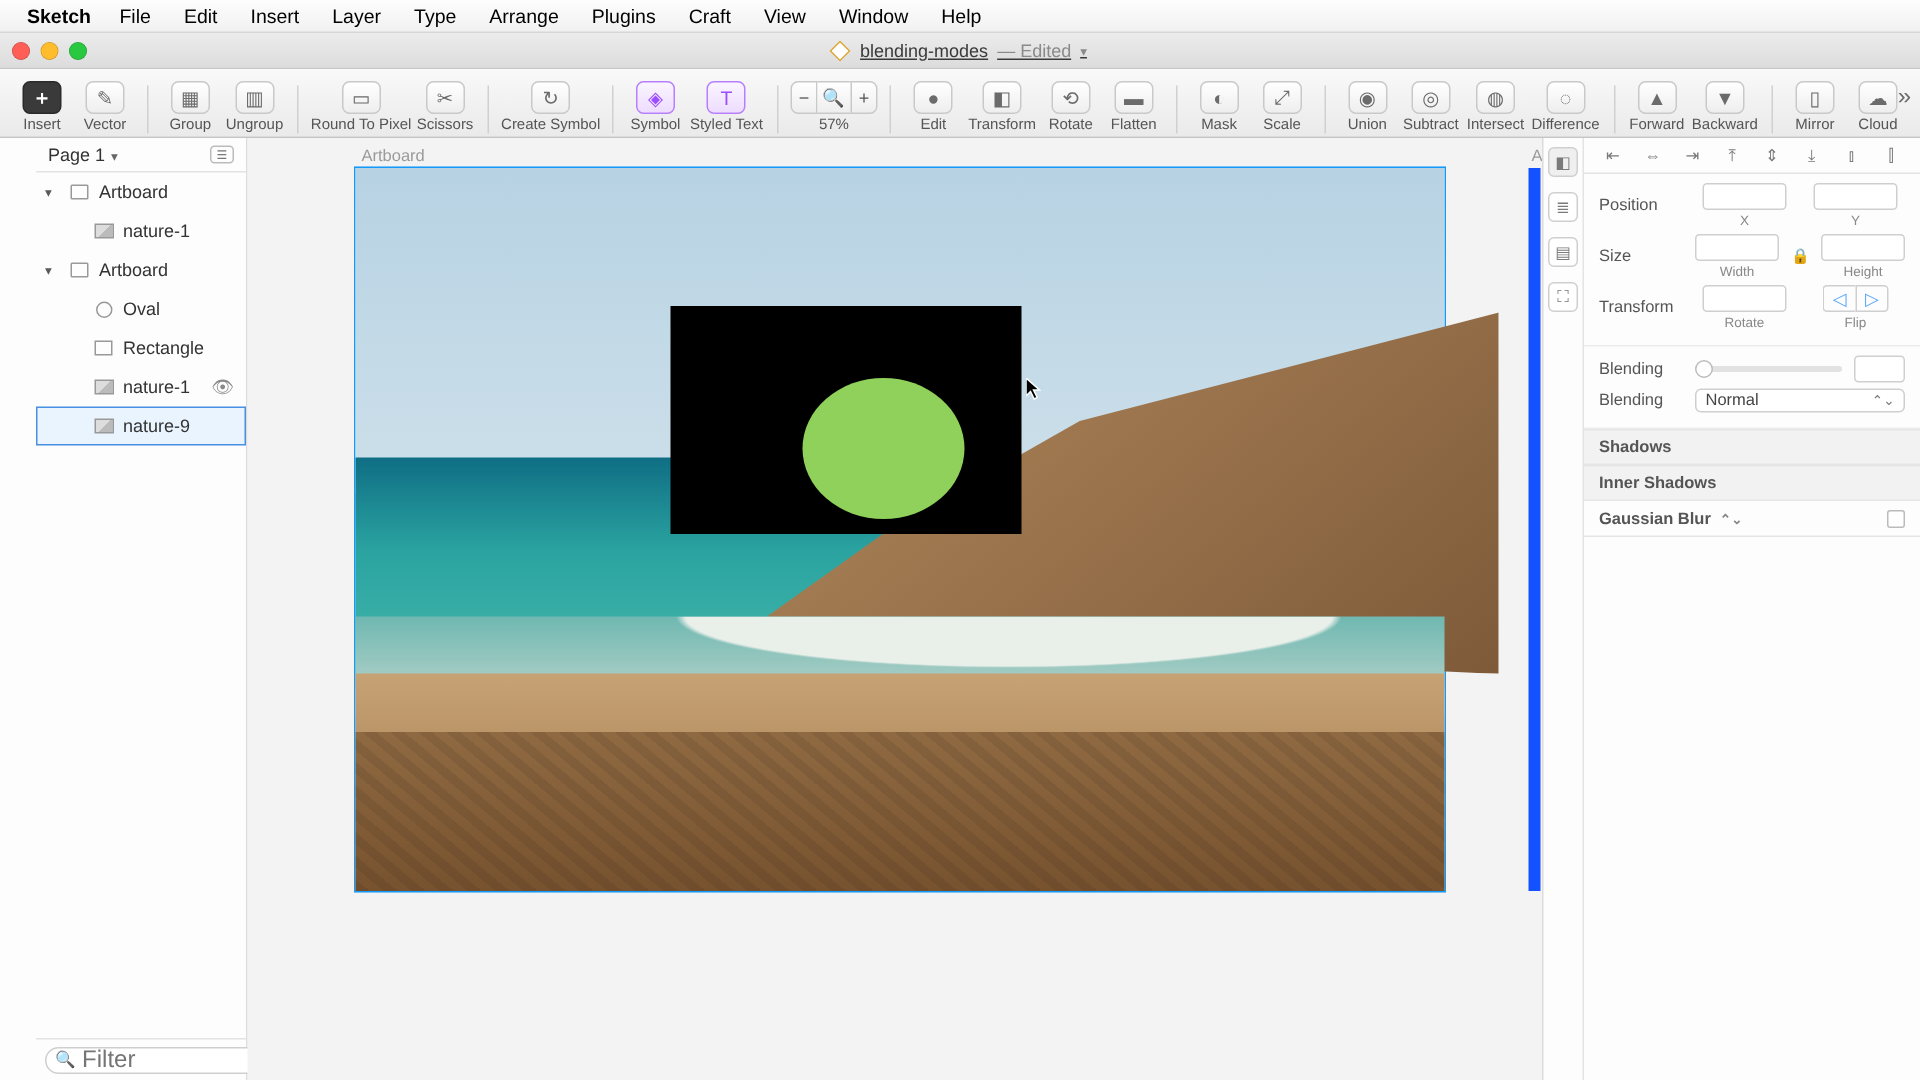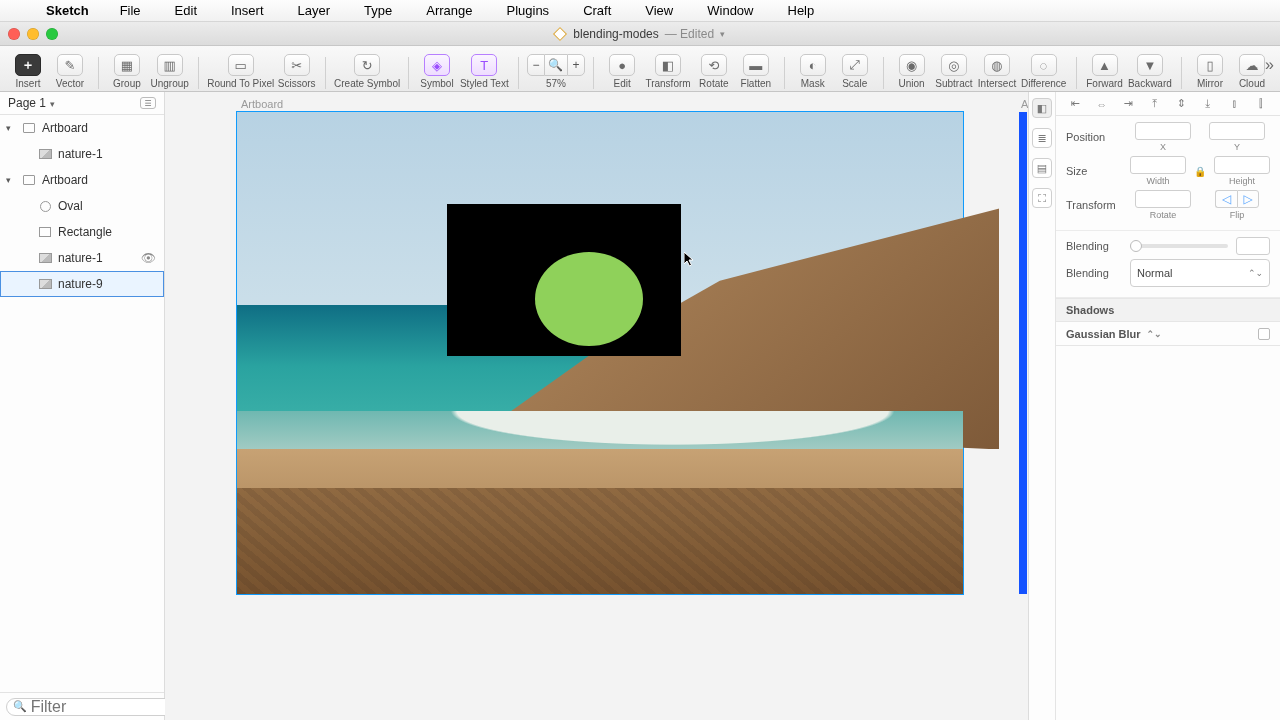--- a/index.html
+++ b/index.html
@@ -1,29 +1,29 @@
 <!DOCTYPE html>
 <html><head>
 <meta charset="utf-8">
 <style>
 * { margin: 0; padding: 0; box-sizing: border-box; font-family: -apple-system, "Helvetica Neue", Arial, sans-serif; }
 html, body { width: 1280px; height: 720px; overflow: hidden; background: #f6f6f6; }
 
 
-.menubar { height: 22px; background: linear-gradient(#fdfdfd,#f1f1f1); border-bottom:1px solid #d6d6d6; display:flex; align-items:center; font-size:13px; padding:0 20px; gap:16px; }
+.menubar { height: 22px; background: linear-gradient(#fdfdfd,#f1f1f1); border-bottom:1px solid #d6d6d6; display:flex; align-items:center; font-size:13px; padding:0 4px; gap:4px; }
 .menubar .apple { font-size:14px; margin-right:10px; }
 .menubar .app { font-weight:700; margin-right:6px; }
 .menubar .mi { padding:0 9px; cursor:default; }
 
 
 .titlebar { height: 24px; background: linear-gradient(#ececec,#dcdcdc); border-bottom:1px solid #c7c7c7; display:flex; align-items:center; position:relative; }
 .tl-buttons { position:absolute; left:8px; display:flex; gap:7px; }
 .tl-buttons span { width:12px; height:12px; border-radius:50%; display:inline-block; box-shadow: inset 0 0 0 .5px rgba(0,0,0,.2);}
 .tl-close{background:#ff5f57;} .tl-min{background:#ffbd2e;} .tl-max{background:#28c940;}
-.doc-title { margin:16px auto; font-size:12px; color:#3a3a3a; display:flex; align-items:center; gap:6px;}
+.doc-title { margin:16px auto; font-size:12px; color:#3a3a3a; display:flex; align-items:center; gap:6px;text-decoration:underline;}
 .doc-title .edited{color:#8a8a8a;}
 .doc-title .diamond{display:inline-block;width:10px;height:10px;border:1px solid #d9a63c;background:#fff;transform:rotate(45deg);margin-right:2px;}
 .doc-title .chev{font-size:9px;color:#8a8a8a;}
 
 
 .toolbar { height: 46px; background: linear-gradient(#f9f9f9,#eaeaea); border-bottom:1px solid #c5c5c5; display:flex; align-items:flex-end; padding:0 8px 2px 8px; gap:2px; font-size:10px; color:#5a5a5a; position:relative; }
 .tbtn { display:flex; flex-direction:column; align-items:center; justify-content:flex-end; min-width:40px; padding:0 4px; gap:2px; }
 .tbtn .ico { width:26px; height:22px; border:1px solid #c9c9c9; border-radius:5px; background:linear-gradient(#fff,#eee); display:flex; align-items:center; justify-content:center; font-size:13px; color:#6b6b6b;}
 .tbtn .lbl { font-size:10px; color:#555; white-space:nowrap;}
 .tsep{width:1px;height:32px;background:#d0d0d0;margin:0 6px;}
@@ -33,21 +33,21 @@
 .zoomgrp .zb:first-child{border-radius:5px 0 0 5px;}
 .zoomgrp .zb:last-child{border-radius:0 5px 5px 0;}
 .zoomgrp .zm{border-left:none;border-right:none;width:22px;}
 .tbtn .ico.ins{background:#3a3a3a;color:#fff;border-color:#2a2a2a;font-weight:bold;}
 .tbtn .ico.sym{border-color:#b77fff;color:#9b4dff;background:linear-gradient(#faf5ff,#eedcff);}
 
 
 .main { display:flex; height: calc(720px - 22px - 24px - 46px); }
 
 
-.sidebar-l { width:165px; background:#fdfdfd; border-right:1px solid #dcdcdc; display:flex; flex-direction:column; }
+.sidebar-l { width:165px; background:#fdfdfd; border-right:1px solid #dcdcdc; display:flex; flex-direction:column;padding-left:24px; }
 .pagehdr{height:23px;border-bottom:1px solid #e3e3e3;display:flex;align-items:center;padding:0 8px;font-size:12px;color:#333;justify-content:space-between;}
 .pagehdr .chev{font-size:9px;color:#666;margin-left:4px;}
 .pagehdr .opts{width:16px;height:12px;border:1px solid #bbb;border-radius:3px;font-size:8px;display:flex;align-items:center;justify-content:center;color:#777;}
 .layerlist{flex:1;overflow:auto;font-size:12px;color:#333;}
 .lrow{height:26px;display:flex;align-items:center;padding-left:6px;gap:6px;position:relative;}
 .lrow.depth1{padding-left:22px;}
 .lrow.sel{background:#eaf4ff;outline:1px solid #4a90e2;outline-offset:-1px;}
 .lrow .tri{width:10px;font-size:9px;color:#5a5a5a;transform-origin:center;}
 .lrow .tri.open{transform:rotate(0deg);}
 .lrow .li-ico{width:14px;height:12px;display:inline-flex;align-items:center;justify-content:center;color:#888;font-size:11px;}
@@ -93,21 +93,21 @@
 .pfield input{width:56px;height:18px;border:1px solid #cfcfcf;border-radius:3px;background:#fff;font-size:11px;text-align:center;}
 .pfield .sub{font-size:9px;color:#888;}
 .lock{width:12px;text-align:center;color:#999;font-size:10px;}
 .flipbtns{display:flex;gap:0;}
 .flipbtns span{width:22px;height:18px;border:1px solid #cfcfcf;display:flex;align-items:center;justify-content:center;color:#5aa6ff;font-size:12px;}
 .flipbtns span:first-child{border-radius:3px 0 0 3px;border-right:none;}
 .flipbtns span:last-child{border-radius:0 3px 3px 0;}
 .slider{flex:1;height:4px;background:#e2e2e2;border-radius:2px;position:relative;}
 .slider .knob{position:absolute;left:0;top:-4px;width:12px;height:12px;border-radius:50%;background:#fff;border:1px solid #bcbcbc;}
 .opval{width:34px;height:18px;border:1px solid #cfcfcf;border-radius:3px;background:#fff;}
-.blendsel{flex:1;height:28px;border:1px solid #cfcfcf;border-radius:4px;background:#fff;display:flex;align-items:center;justify-content:space-between;padding:0 6px;color:#444;}
+.blendsel{flex:1;height:16px;border:1px solid #cfcfcf;border-radius:4px;background:#fff;display:flex;align-items:center;justify-content:space-between;padding:0 6px;color:#444;}
 .blendsel .dd{color:#777;font-size:9px;}
 .sect{height:24px;background:#f2f2f2;border-top:1px solid #e6e6e6;border-bottom:1px solid #e6e6e6;display:flex;align-items:center;padding:0 10px;font-size:11px;font-weight:600;color:#555;}
 .sect .chev{font-size:9px;color:#888;margin-left:6px;}
 .sect .chk{margin-left:auto;width:12px;height:12px;border:1px solid #bbb;border-radius:2px;background:#fff;}
 </style>
 </head>
 <body>
 
 <div class="menubar">
   <span class="apple"></span>
@@ -415,20 +415,23 @@
           <span class="plabel">Blending</span>
           <span class="blendsel">
             <span>Normal</span>
             <span class="dd">⌃⌄</span>
           </span>
         </div>
       </div>
       <div class="sect">
           <span>Shadows</span>
         </div>
+      <div class="sect">
+          <span>Inner Shadows</span>
+        </div>
       <div class="sect" style="background:#fdfdfd;border-top:none">
         <span>Gaussian Blur</span>
           <span class="chev">⌃⌄</span>
         <span class="chk"></span>
       </div>
     </div>
   </div>
 </div>
 
 </body></html>

